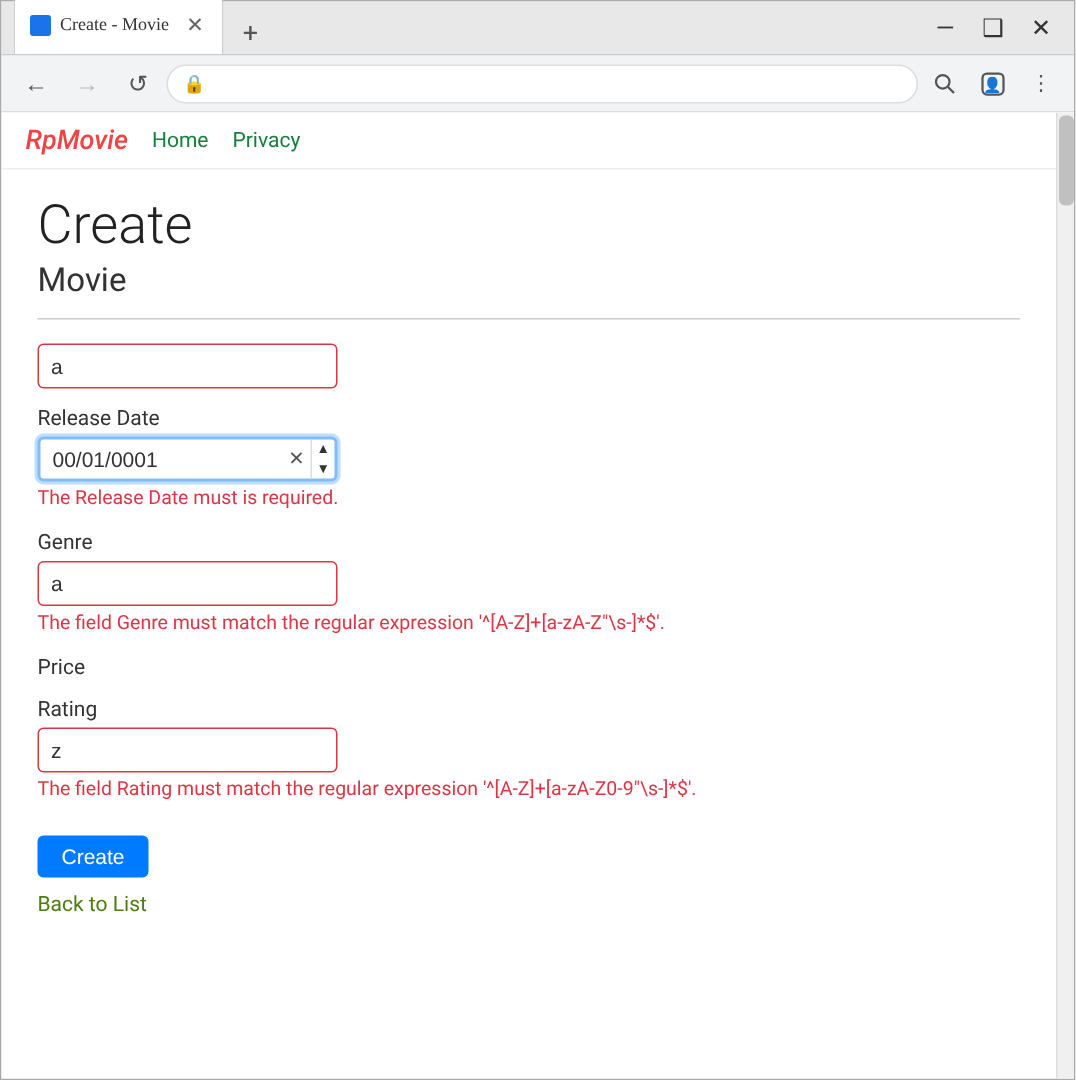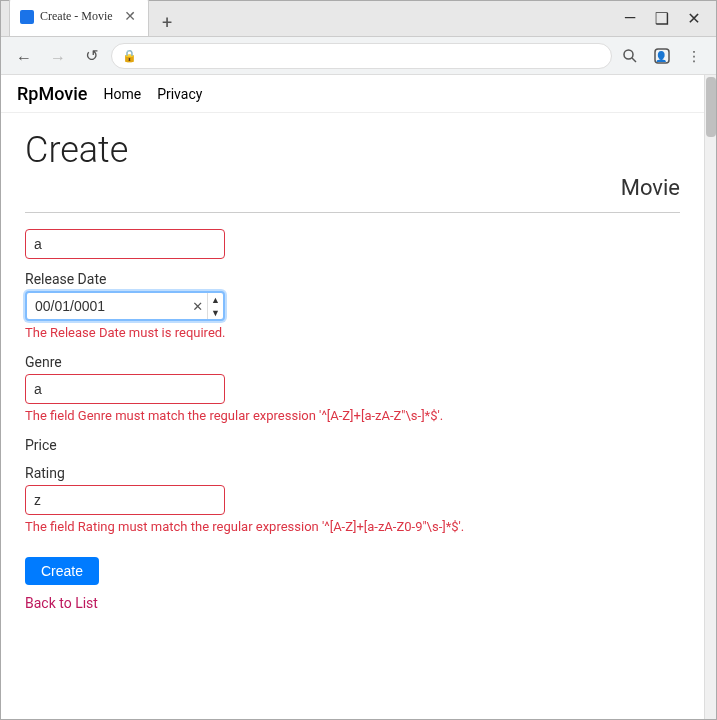--- a/index.html
+++ b/index.html
@@ -29,45 +29,45 @@
     .menu-btn { width: 28px; height: 28px; display: flex; align-items: center; justify-content: center; color: #555; font-size: 14px; cursor: pointer; }
 
     
     .page-content { flex: 1; background: #fff; overflow-y: auto; display: flex; }
     .scrollbar { width: 12px; background: #f0f0f0; border-left: 1px solid #ddd; position: relative; }
     .scrollbar-thumb { width: 10px; background: #c0c0c0; border-radius: 4px; position: absolute; top: 2px; left: 1px; height: 60px; }
     .main-area { flex: 1; overflow-y: auto; }
 
     
     .site-nav { display: flex; align-items: center; padding: 8px 16px; gap: 16px; border-bottom: 1px solid #eee; }
-    .site-brand { font-size: 18px; font-weight: 500; color: #000000; text-decoration: none; }
-    .nav-link { font-size: 14px; color: #000000; text-decoration: none; cursor: pointer; text-align: right; }
+    .site-brand { font-size: 18px; font-weight: 500; color: #ef4444; text-decoration: none; font-style: italic; }
+    .nav-link { font-size: 14px; color: #15803d; text-decoration: none; cursor: pointer; text-align: right; }
 
     
     .form-container { padding: 16px 24px 24px 24px; }
     .page-heading { font-size: 36px; font-weight: 300; color: #222; margin-bottom: 4px; }
-    .page-subheading { font-size: 22px; font-weight: 400; color: #333; margin-bottom: 12px; text-align: right; }
+    .page-subheading { font-size: 22px; font-weight: 400; color: #333; margin-bottom: 12px; }
     hr.divider { border: none; border-top: 1px solid #ccc; margin-bottom: 16px; }
 
     .form-group { margin-bottom: 12px; }
     .form-label { font-size: 14px; color: #333; margin-bottom: 4px; display: block; }
     .form-input { width: 200px; padding: 4px 8px; font-size: 14px; border: 1px solid #ced4da; border-radius: 4px; height: 30px; outline: none; color: #333; }
     .form-input.error { border-color: #dc3545; }
     .validation-msg { color: #dc3545; font-size: 13px; margin-top: 3px; line-height: 1.4; }
 
     .date-input-wrapper { position: relative; width: 200px; }
     .date-input { width: 200px; padding: 4px 8px; font-size: 14px; border: 2px solid #80bdff; border-radius: 4px; height: 30px; outline: none; color: #333; box-shadow: 0 0 0 2px rgba(0,123,255,0.25); }
     .date-controls { position: absolute; right: 2px; top: 2px; height: calc(100% - 4px); display: flex; align-items: center; gap: 1px; }
     .date-clear { color: #555; font-size: 13px; cursor: pointer; padding: 0 3px; }
     .date-spin { display: flex; flex-direction: column; border-left: 1px solid #ddd; height: 100%; }
     .date-spin-up, .date-spin-down { flex: 1; display: flex; align-items: center; justify-content: center; cursor: pointer; font-size: 9px; color: #333; padding: 0 3px; }
 
     .create-btn { background: #007bff; color: #fff; border: none; border-radius: 4px; padding: 6px 16px; font-size: 14px; cursor: pointer; margin-top: 8px; }
 
-    .back-link { display: block; margin-top: 10px; color: #be185d; font-size: 14px; text-decoration: none; cursor: pointer; }
+    .back-link { display: block; margin-top: 10px; color: #4d7c0f; font-size: 14px; text-decoration: none; cursor: pointer; }
   </style>
 </head>
 <body>
 
 <div class="browser-window">
 
   <div class="title-bar">
     <div class="tab-area">
       <div class="tab">
         <span class="tab-favicon"></span>

